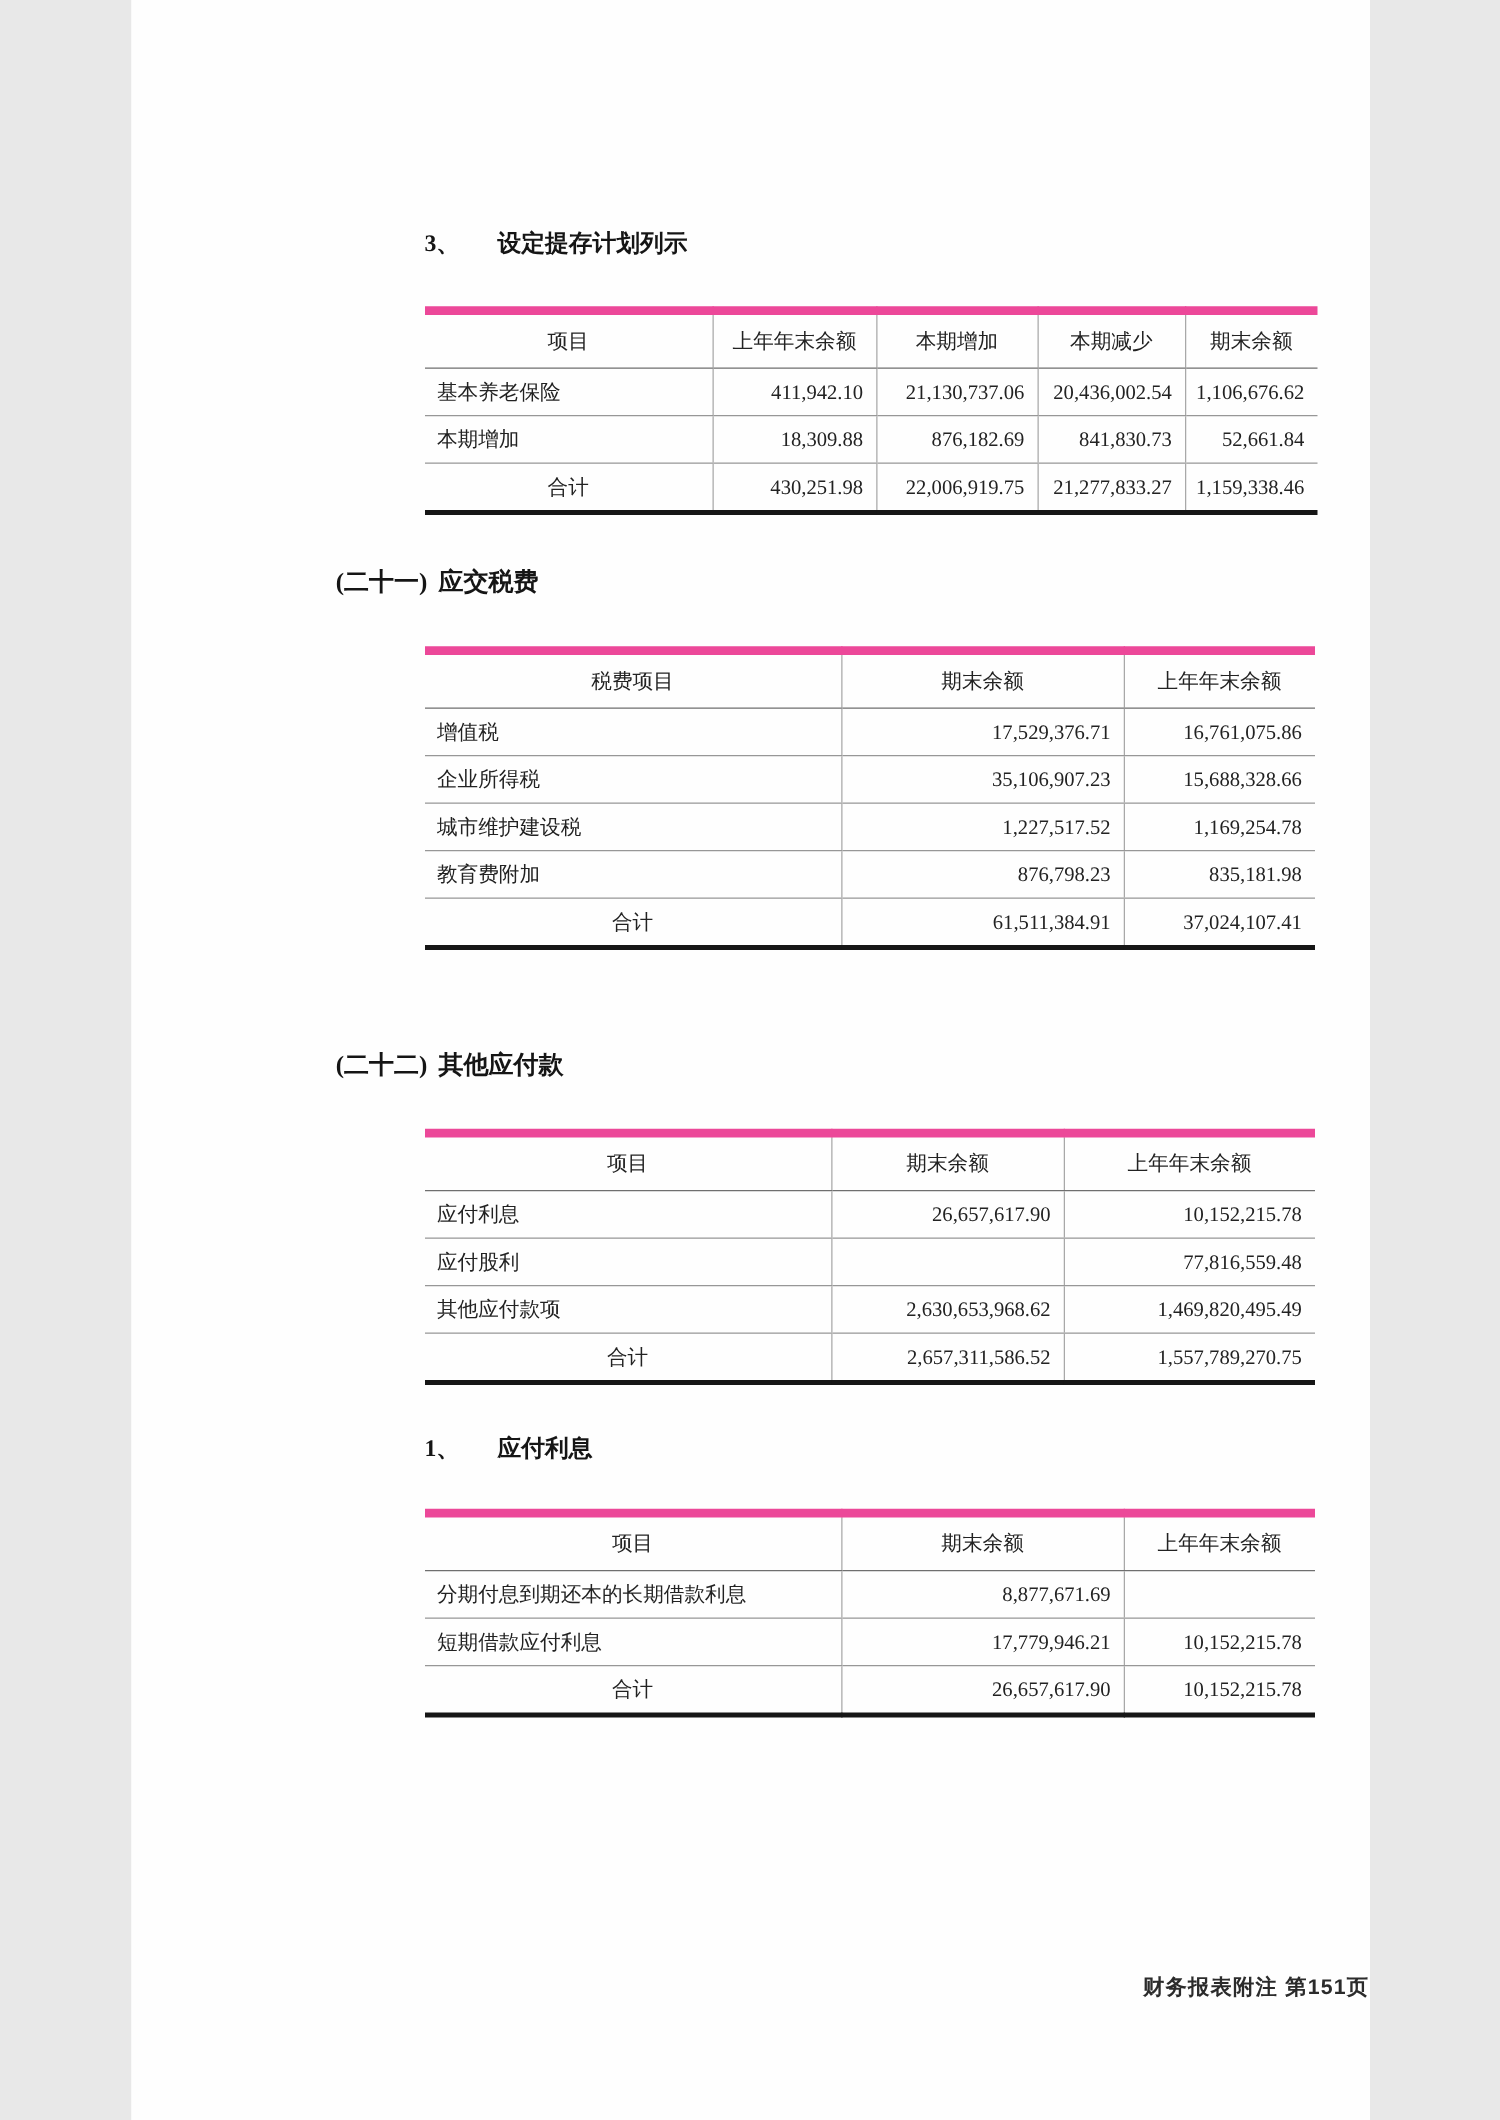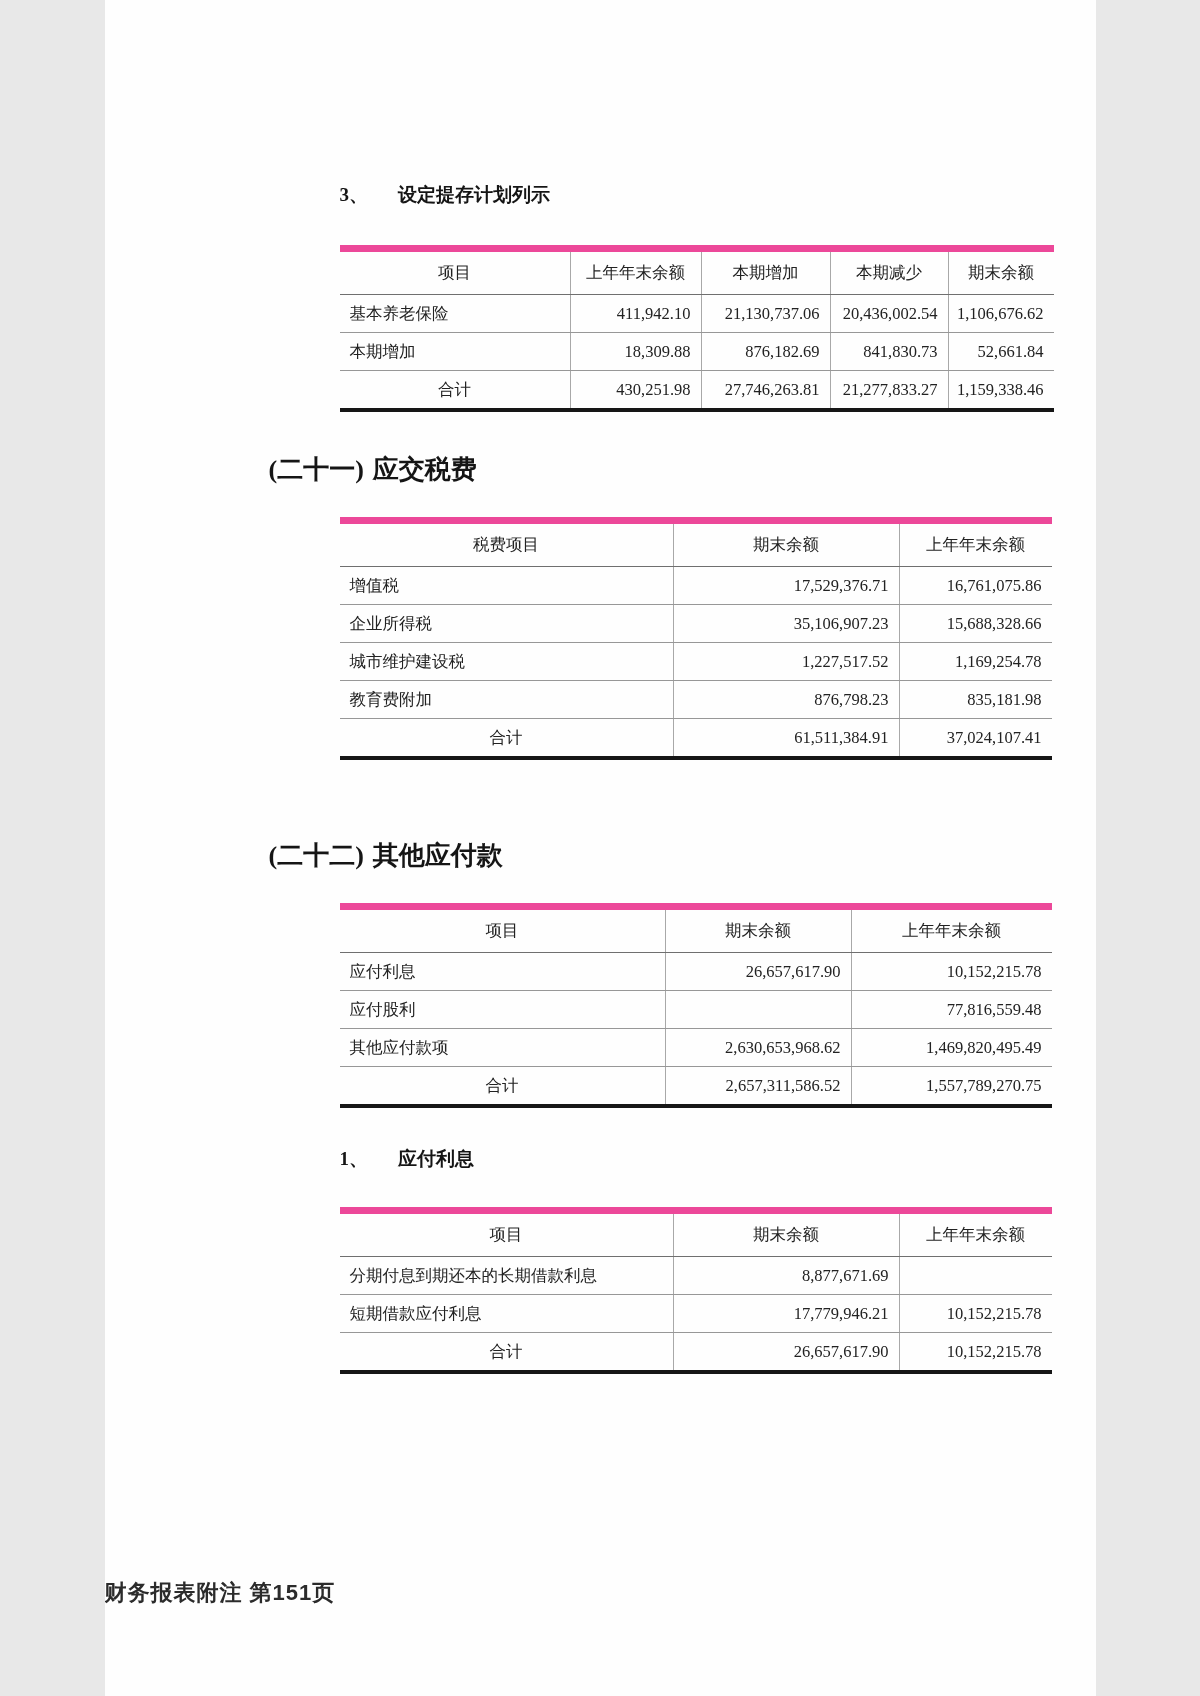--- a/index.html
+++ b/index.html
@@ -17,21 +17,21 @@
   
   .heading {
     position: absolute;
     font-weight: bold;
     white-space: nowrap;
     color: #151515;
   }
   .heading .num { display: inline-block; }
   .heading.numbered { font-size: 19px; }
   .heading.numbered .num { margin-right: 30px; }
-  .heading.paren { font-size: 26px; text-align: right; }
+  .heading.paren { font-size: 20px; text-align: right; }
   .heading.paren .num { margin-right: 9px; }
 
   
   table.fin {
     position: absolute;
     border-collapse: collapse;
     table-layout: fixed;
     width: 710px;
     left: 235px;
     border-top: 7px solid #ec4899;
@@ -65,23 +65,23 @@
   .t2 .c0 { width: 333px; } .t2 .c1 { width: 225px; } .t2 .c2 { width: 152px; }
   .t3 .c0 { width: 325px; } .t3 .c1 { width: 185px; } .t3 .c2 { width: 200px; }
   .t4 .c0 { width: 333px; } .t4 .c1 { width: 225px; } .t4 .c2 { width: 152px; }
 
   
   .footer {
     position: absolute;
     top: 1578px;
     left: 0;
     width: 100%;
-    text-align: left;
+    text-align: right;
     font-family: "Liberation Sans", "DejaVu Sans", sans-serif;
-    font-size: 22px;
+    font-size: 17px;
     font-weight: 600;
     color: #2b2b2b;
     letter-spacing: 1px;
   }
 </style>
 </head>
 <body>
 
 <div class="page">
 
@@ -110,21 +110,21 @@
       <tr>
         <td class="c0 label">本期增加</td>
         <td class="c1 num">18,309.88</td>
         <td class="c2 num">876,182.69</td>
         <td class="c3 num">841,830.73</td>
         <td class="c4 num">52,661.84</td>
       </tr>
       <tr class="total">
         <td class="c0 total-label">合计</td>
         <td class="c1 num">430,251.98</td>
-        <td class="c2 num">27,746,263.81</td>
+        <td class="c2 num">22,006,919.75</td>
         <td class="c3 num">21,277,833.27</td>
         <td class="c4 num">1,159,338.46</td>
       </tr>
     </tbody>
   </table>
 
   <div class="heading paren" style="left:164px; top:452px;">
     <span class="num">(二十一)</span><span>应交税费</span>
   </div>
 

